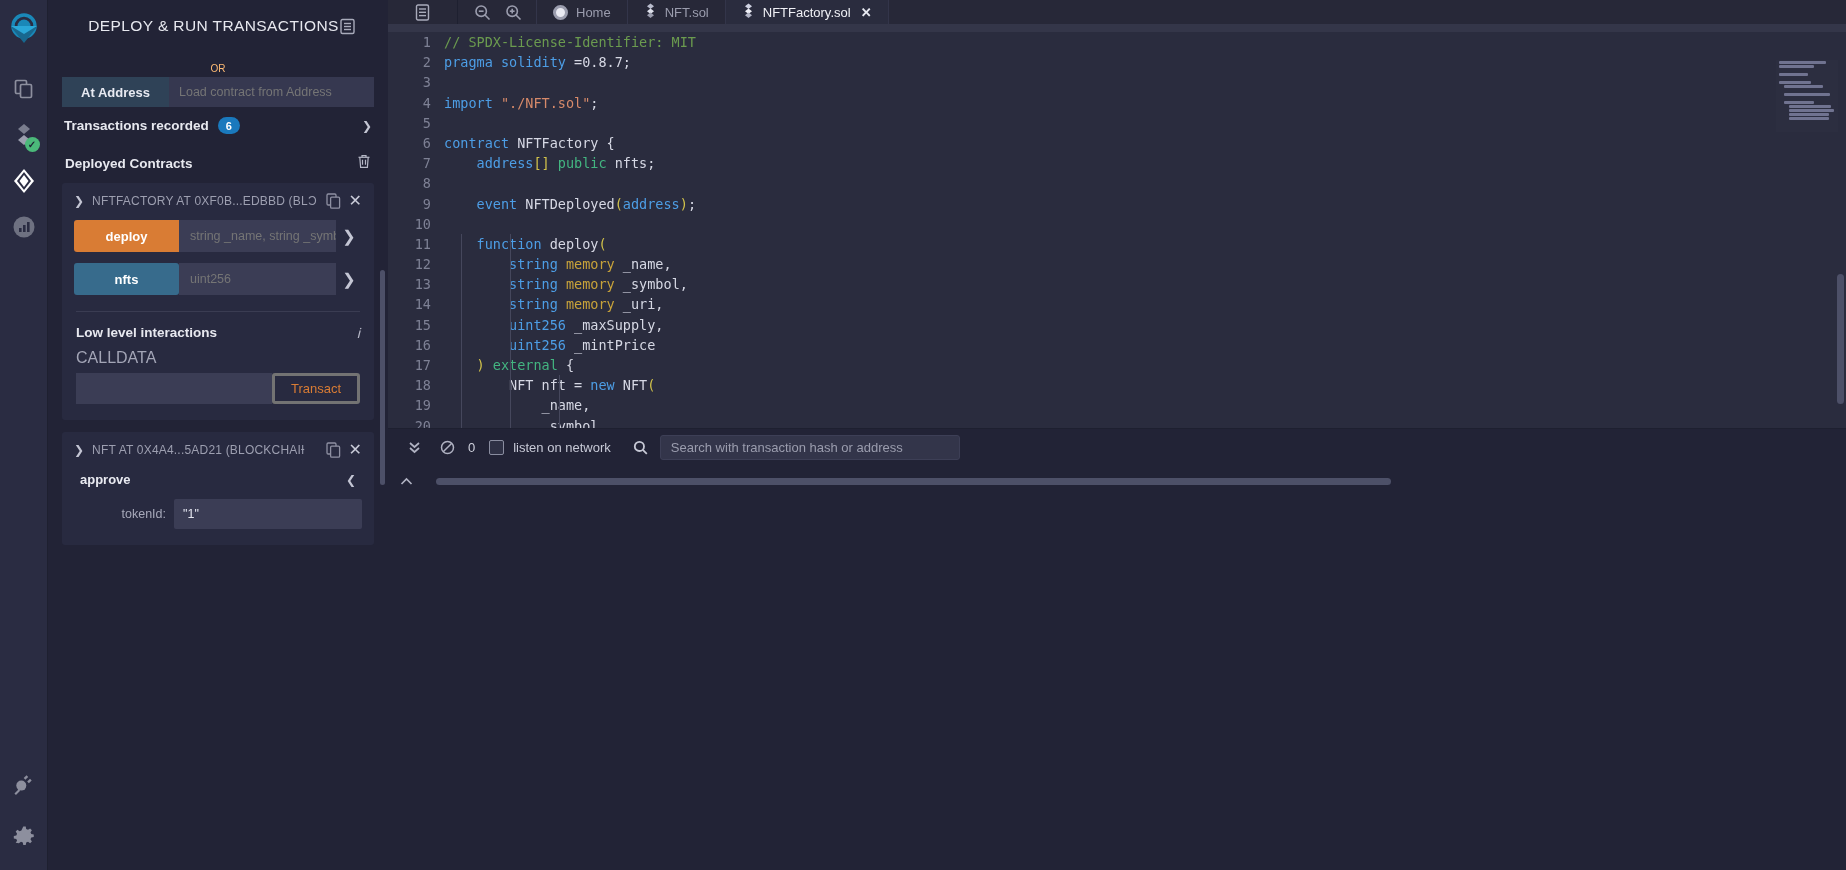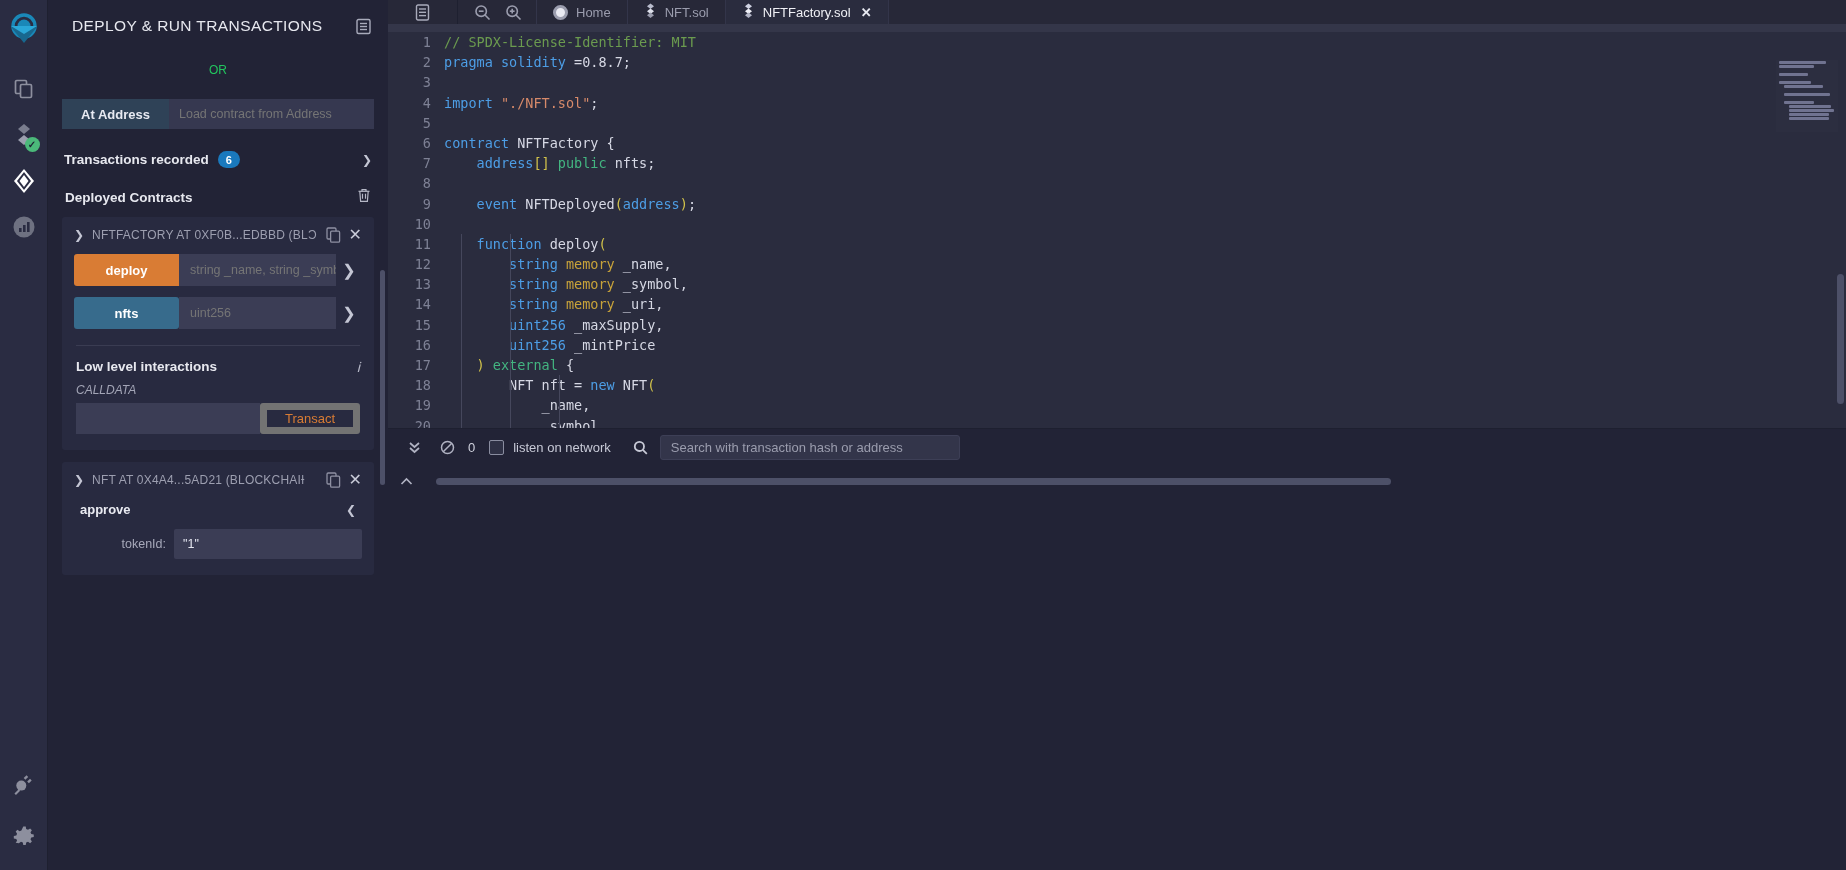--- a/index.html
+++ b/index.html
@@ -36,43 +36,43 @@
     font-size: 10px; line-height: 15px; text-align: center; font-weight: bold;
   }
 
   
   .panel {
     width: 340px; flex: 0 0 340px; height: 870px;
     background: #222336; position: relative; overflow: hidden;
   }
   .panel-head {
     height: 52px; display: flex; align-items: center;
-    padding: 0 16px 0 24px; justify-content: space-between;
+    padding: 0 16px 0 24px; justify-content: center;
   }
   .panel-title {
     font-size: 15.5px; letter-spacing: .4px; color: #e7e8ef; font-weight: 400;
   }
   .panel-head-ico { color: #a9abbb; display:flex; align-items:center; }
 
   .panel-body { padding: 0 14px; }
-  .or-label { text-align: center; color: #22c55e; font-size: 12px; margin: 11px 0 22px; }
+  .or-label { text-align: center; color: #fdba74; font-size: 10px; margin: 11px 0 3px; }
 
   .ataddr-row { display: flex; height: 30px; margin: 0 0 0 0; }
   .ataddr-btn {
     width: 107px; background: #2f4257; color: #e8eaf2;
     font-size: 13px; font-weight: bold; border: none;
     display:flex; align-items:center; justify-content:center; cursor: pointer;
   }
   .ataddr-input {
     flex: 1; background: #363850; border: none; color: #9fa2b4;
     font-size: 12.5px; padding-left: 10px; font-family: "Liberation Sans", sans-serif;
   }
 
   .tx-rec {
-    display: flex; align-items: center; margin-top: 22px; padding: 0 2px;
+    display: flex; align-items: center; margin-top: 10px; padding: 0 2px;
     justify-content: space-between;
   }
   .tx-rec-left { display:flex; align-items:center; gap: 9px; }
   .tx-rec-label { color: #e7e8ef; font-size: 13.5px; font-weight: bold; }
   .badge-count {
     background: #1a79bd; color: #fff; border-radius: 10px;
     min-width: 22px; height: 17px; font-size: 11px; font-weight: bold;
     display:flex; align-items:center; justify-content:center; padding: 0 6px;
   }
   .chev { color: #c4c6d4; font-size: 12px; }
@@ -108,25 +108,25 @@
     flex: 1; background: #3b3d55; border: none; color: #9396a8;
     font-size: 12.5px; padding-left: 11px; min-width: 0;
     font-family: "Liberation Sans", sans-serif;
   }
   .fn-caret { width: 26px; display:flex; align-items:center; justify-content:center; color: #c4c6d4; }
 
   .divider { height: 1px; background: #3a3c52; margin: 16px 2px 0; }
   .lowlevel-row { display:flex; align-items:center; justify-content:space-between; margin-top: 11px; padding: 0 2px; }
   .lowlevel-label { color: #e7e8ef; font-size: 13.5px; font-weight: bold; }
   .info-ico { color: #b5b7c6; font-size: 14px; font-style: italic; font-family: "Liberation Serif", serif; }
-  .calldata-label { color: #a3a5b6; font-size: 12px; margin: 7px 0 6px 2px; font-style: italic; }
+  .calldata-label { color: #a3a5b6; font-size: 16px; margin: 7px 0 6px 2px; }
   .calldata-row { display:flex; height: 31px; padding: 0 2px; }
   .calldata-input { flex:1; background: #3b3d55; border:none; }
   .transact-btn {
-    width: 100px; background: transparent; border: 7px solid #737373;
+    width: 88px; background: transparent; border: 3px solid #737373;
     color: #d97c34; font-size: 13px; cursor: pointer; border-radius: 3px;
     display:flex; align-items:center; justify-content:center;
   }
 
   .fn-name { color: #e9eaf1; font-size: 13px; font-weight: bold; }
   .fn-expand-head { display:flex; align-items:center; justify-content:space-between; margin-top: 14px; padding: 0 6px; }
   .caret-up { color: #c4c6d4; font-size: 12px; }
   .param-row { display:flex; align-items:center; margin-top: 12px; gap: 8px; }
   .param-label { width: 92px; text-align: right; color: #a7a9ba; font-size: 12.5px; }
   .param-input {

